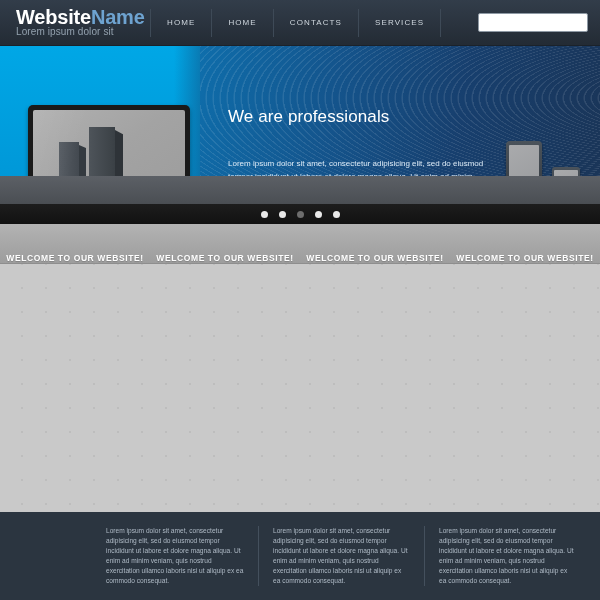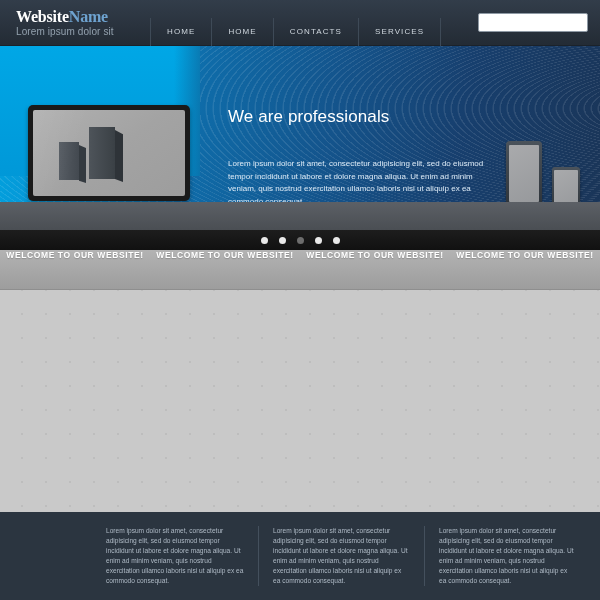--- a/index.html
+++ b/index.html
@@ -12,44 +12,44 @@
   .page { position: relative; width: 600px; height: 600px; }
 
   
   .header {
     position: relative; height: 46px;
     background: linear-gradient(180deg, #323d4a 0%, #2a333e 55%, #232b34 100%);
     display: flex; align-items: center;
     border-bottom: 1px solid #1b222a;
   }
   .brand { padding-left: 16px; width: 150px; }
-  .brand-title { font-size: 16px; font-weight: bold; line-height: 18px; letter-spacing: -.2px; font-family: Liberation Serif, serif; }
+  .brand-title { font-size: 20px; font-weight: bold; line-height: 18px; letter-spacing: -.2px; }
   .brand-title .w1 { color: #ffffff; }
   .brand-title .w2 { color: #6ea3d0; }
   .brand-sub { font-size: 10px; color: #93a1ae; line-height: 11px; letter-spacing: .1px; }
 
-  .nav { display: flex; align-items: flex-end; height: 46px; }
+  .nav { display: flex; align-items: center; height: 46px; }
   .nav-item {
     color: #cfd7de; font-size: 8px; letter-spacing: 1.1px;
     padding: 0 16px; height: 28px; line-height: 28px;
     border-right: 1px solid #3e4a57;
     cursor: pointer; white-space: nowrap;
   }
   .nav-item:first-child { border-left: 1px solid #3e4a57; }
 
   .search-wrap { margin-left: auto; display: flex; align-items: center; padding-right: 12px; gap: 10px; }
   .search-input {
     width: 110px; height: 19px; background: #ffffff;
     border: 1px solid #8e99a4; border-radius: 2px;
     font-family: "Liberation Sans", sans-serif; font-size: 9px;
     padding: 0 4px; color: #333;
   }
 
   
-  .hero { position: relative; height: 156px; overflow: hidden;
+  .hero { position: relative; height: 130px; overflow: hidden;
     background: linear-gradient(100deg, #00a3e0 0%, #0a8fd0 16%, #0f6ba8 34%, #14548c 55%, #173f6e 76%, #1a3558 100%); }
   .hero-waves {
     position: absolute; inset: 0;
     background-image: repeating-radial-gradient(ellipse 400px 120px at 115% 40%,
       rgba(255,255,255,.10) 0px, rgba(255,255,255,.10) 1px, rgba(255,255,255,0) 2px, rgba(255,255,255,0) 7px);
   }
   .hero-left-block {
     position: absolute; left: 0; top: 0; width: 200px; height: 130px;
     background: linear-gradient(180deg, #00a7e6 0%, #0098d8 100%);
   }
@@ -104,21 +104,21 @@
 
   
   .desk { position: relative; height: 28px; background: linear-gradient(180deg,#5c6066 0%, #4a4e53 100%); }
   .dotsbar { position: relative; height: 20px; background: linear-gradient(180deg,#1d1d1d,#111111);
     display:flex; align-items:center; justify-content:center; gap: 11px; }
   .dot { width: 7px; height: 7px; border-radius: 50%; background: #e9e9e9; cursor: pointer; }
   .dot.active { background: #6d6d6d; }
 
   
   .welcome {
-    height: 40px; display: flex; align-items: flex-start; justify-content: space-around;
+    height: 40px; display: flex; align-items: flex-end; justify-content: space-around;
     background: linear-gradient(180deg,#b3b3b3 0%, #a8a8a8 48%, #9d9d9d 100%);
     border-bottom: 1px solid #8e8e8e;
   }
   .welcome-item { color: #ffffff; font-size: 8.5px; font-weight: bold; letter-spacing: .6px;
     text-shadow: 0 1px 1px rgba(0,0,0,.18); }
 
   
   .production { position: relative; height: 258px; padding: 8px;
     background: #c9c9c9;
     background-image: radial-gradient(circle, #bdbdbd 1.4px, rgba(0,0,0,0) 1.5px);

